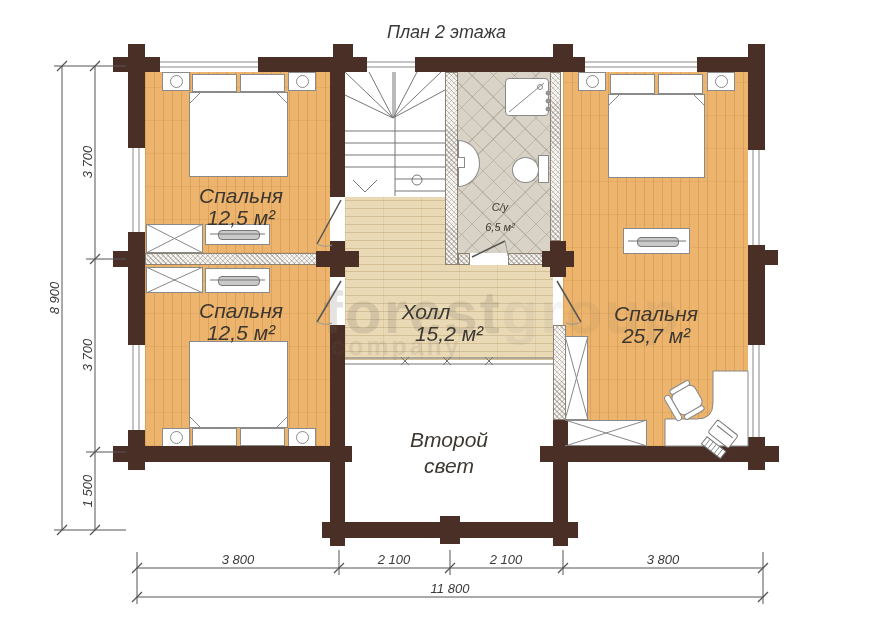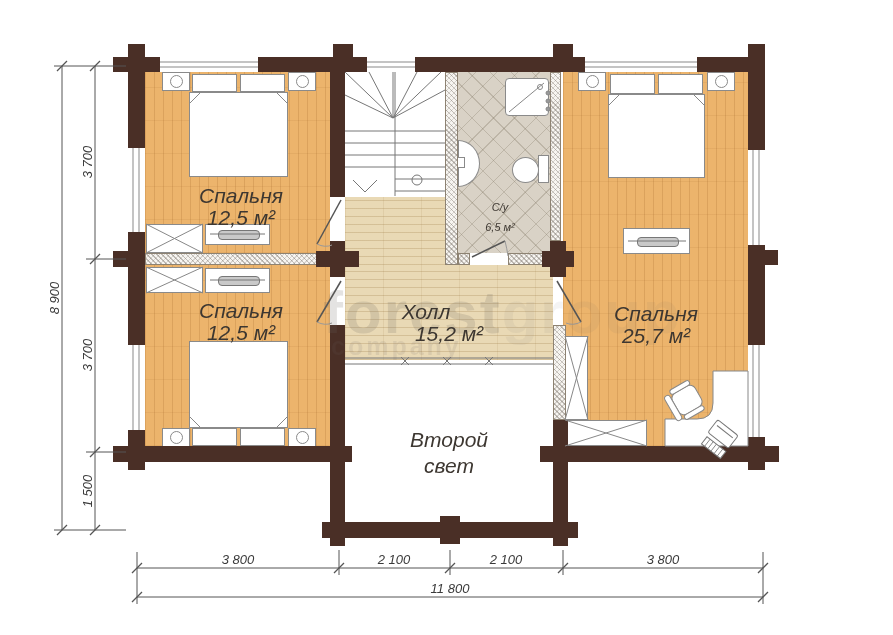--- a/index.html
+++ b/index.html
@@ -49,20 +49,21 @@
   #wm1 .w2{color:rgba(105,100,95,.07);}
   #wm2{position:absolute;left:331px;top:334px;font-size:25px;font-weight:bold;
        letter-spacing:3px;color:rgba(105,100,95,.12);z-index:8;line-height:1;}
   svg.overlay{position:absolute;left:0;top:0;z-index:6;}
 </style>
 </head>
 <body>
 
 <div id="canvas">
 
+  <div id="title">План 2 этажа</div>
 
   <div class="floor floor-warm abs" style="left:145px;top:72px;width:185px;height:181px;"></div>
   <div class="floor floor-warm abs" style="left:145px;top:265px;width:185px;height:181px;"></div>
   <div class="floor floor-warm abs" style="left:563px;top:72px;width:185px;height:374px;"></div>
   <div class="floor floor-tile abs" style="left:458px;top:72px;width:92px;height:181px;"></div>
   <div class="floor floor-light abs" style="left:345px;top:197px;width:100px;height:68px;"></div>
   <div class="floor floor-light abs" style="left:345px;top:265px;width:208px;height:95px;"></div>
 
   <div class="furn" style="left:162px;top:72px;width:28px;height:19px;"></div>
   <div class="furn lamp" style="left:170px;top:75px;width:13px;height:13px;"></div>

